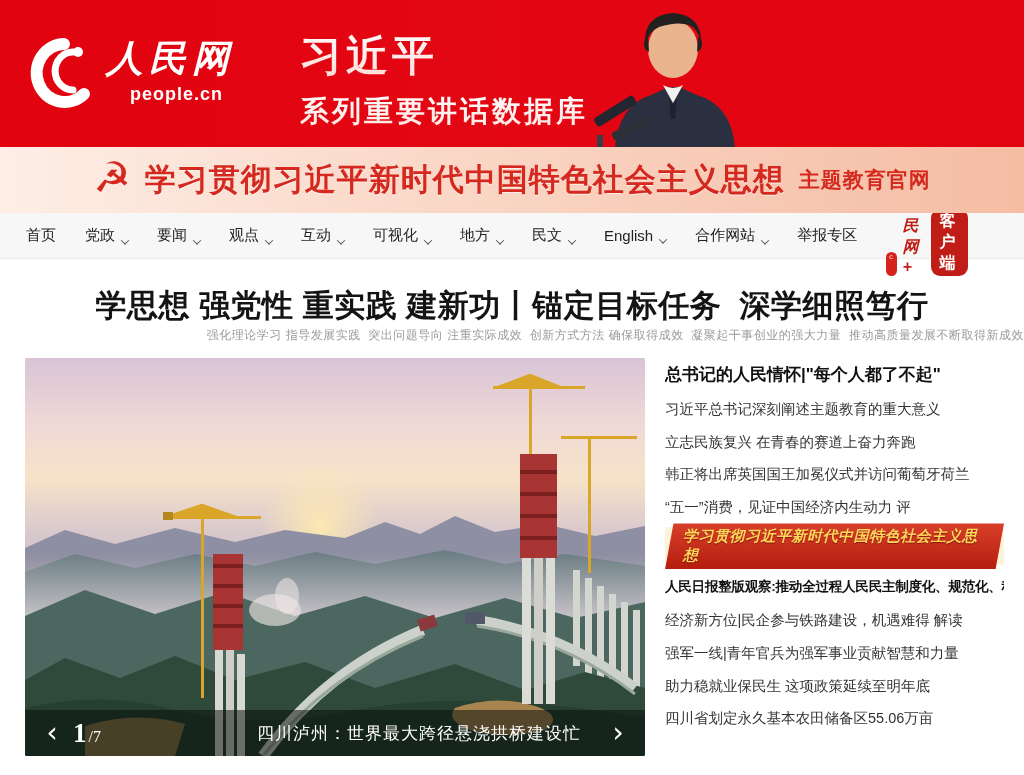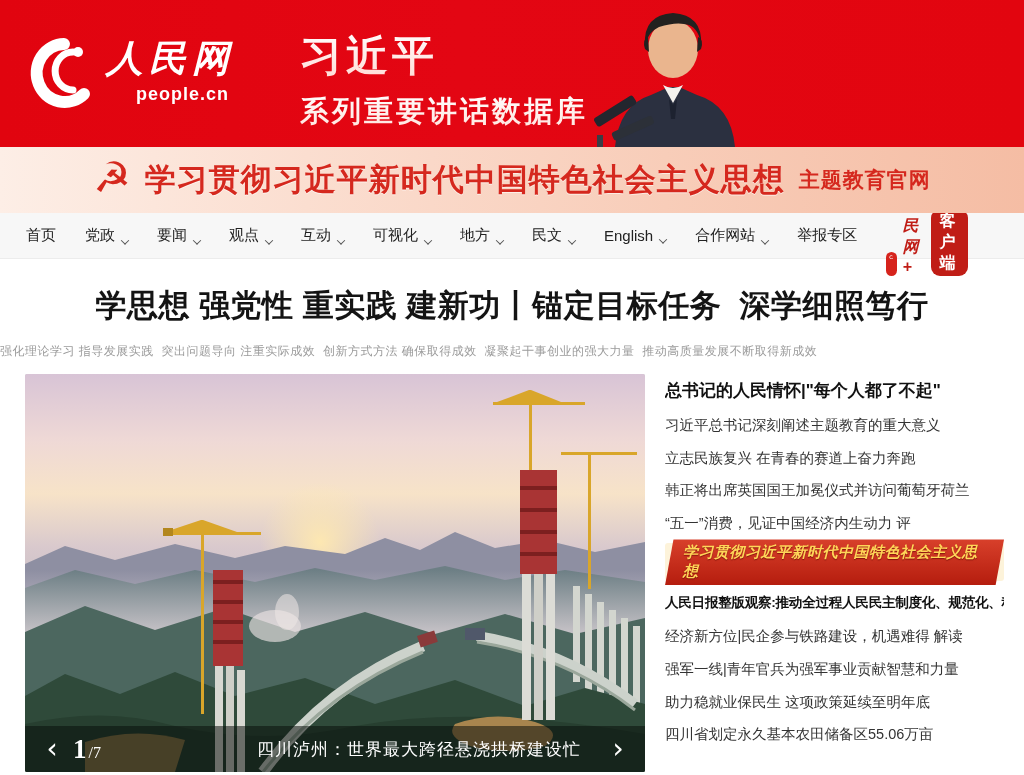--- a/index.html
+++ b/index.html
@@ -7,21 +7,21 @@
   body { font-family:"Liberation Sans","DejaVu Sans",sans-serif; width:1024px; }
   .page { position:relative; width:1024px; height:775px; overflow:hidden; background:#fff; }
 
   
   .top-banner { position:relative; width:1024px; height:147px;
     background:linear-gradient(90deg,#e1040f 0%,#e30613 45%,#e2050f 100%); overflow:hidden; }
   .logo { position:absolute; left:26px; top:36px; display:flex; align-items:flex-start; cursor:pointer; }
   .logo-mark { width:72px; height:74px; }
   .logo-text { margin-left:8px; color:#fff; }
   .logo-cn { font-size:37px; font-weight:bold; letter-spacing:6px; line-height:46px; font-style:italic; }
-  .logo-en { font-size:18px; font-weight:bold; letter-spacing:1px; margin-top:2px; margin-left:24px;text-align:center; }
+  .logo-en { font-size:18px; font-weight:bold; letter-spacing:1px; margin-top:2px; margin-left:24px; }
   .banner-title { position:absolute; left:300px; top:28px; color:#fff; }
   .banner-title .t1 { font-size:42px; font-weight:bold; letter-spacing:4px;
     background:linear-gradient(180deg,#ffffff,#ffd9d2); -webkit-background-clip:text; background-clip:text; color:transparent; }
   .banner-title .t2 { font-size:29px; font-weight:bold; letter-spacing:3px; margin-top:8px;
     background:linear-gradient(180deg,#ffffff,#ffe3dc); -webkit-background-clip:text; background-clip:text; color:transparent; }
   .leader-photo { position:absolute; left:585px; bottom:0; width:175px; height:140px; }
 
   
   .theme-banner { position:relative; width:1024px; height:66px;
     background:linear-gradient(90deg,#fdeee6 0%,#fbded0 30%,#f8cdb9 65%,#f5bda4 100%);
@@ -45,21 +45,21 @@
   .app-brand { color:#c01d16; font-size:16px; font-weight:bold; font-style:italic; margin:0 4px 0 6px; }
   .app-client { background:#c01d16; color:#fff; font-size:16px; border-radius:9px; padding:2px 8px; font-weight:bold; }
   .a11y { width:30px; height:30px; margin-right:26px; cursor:pointer; }
   .hamburger { width:22px; height:16px; display:flex; flex-direction:column; justify-content:space-between; cursor:pointer; }
   .hamburger i { display:block; height:2.4px; background:#333; border-radius:2px; }
 
   
   .headline-wrap { text-align:center; padding-top:26px; }
   .headline { display:inline-block; font-size:31px; font-weight:bold; color:#141414;
     letter-spacing:0.5px; white-space:pre; cursor:pointer; }
-  .subheadline { margin-top:16px; text-align:left; font-size:12px; color:#9b9b9b;
+  .subheadline { margin-top:0; text-align:right; font-size:12px; color:#9b9b9b;
     white-space:pre; letter-spacing:0.5px; }
 
   
   .main-row { display:flex; padding:14px 25px 0 25px; }
   .carousel { position:relative; width:620px; height:398px; border-radius:2px; overflow:hidden;
     background:#cdd3cf; flex:none; }
   .carousel svg.scene { display:block; width:620px; height:398px; }
   .caption-bar { position:absolute; left:0; right:0; bottom:0; height:46px;
     background:rgba(8,14,10,0.52); display:flex; align-items:center; color:#fff; }
   .cap-prev,.cap-next { width:54px; text-align:center; font-size:28px; line-height:44px;

